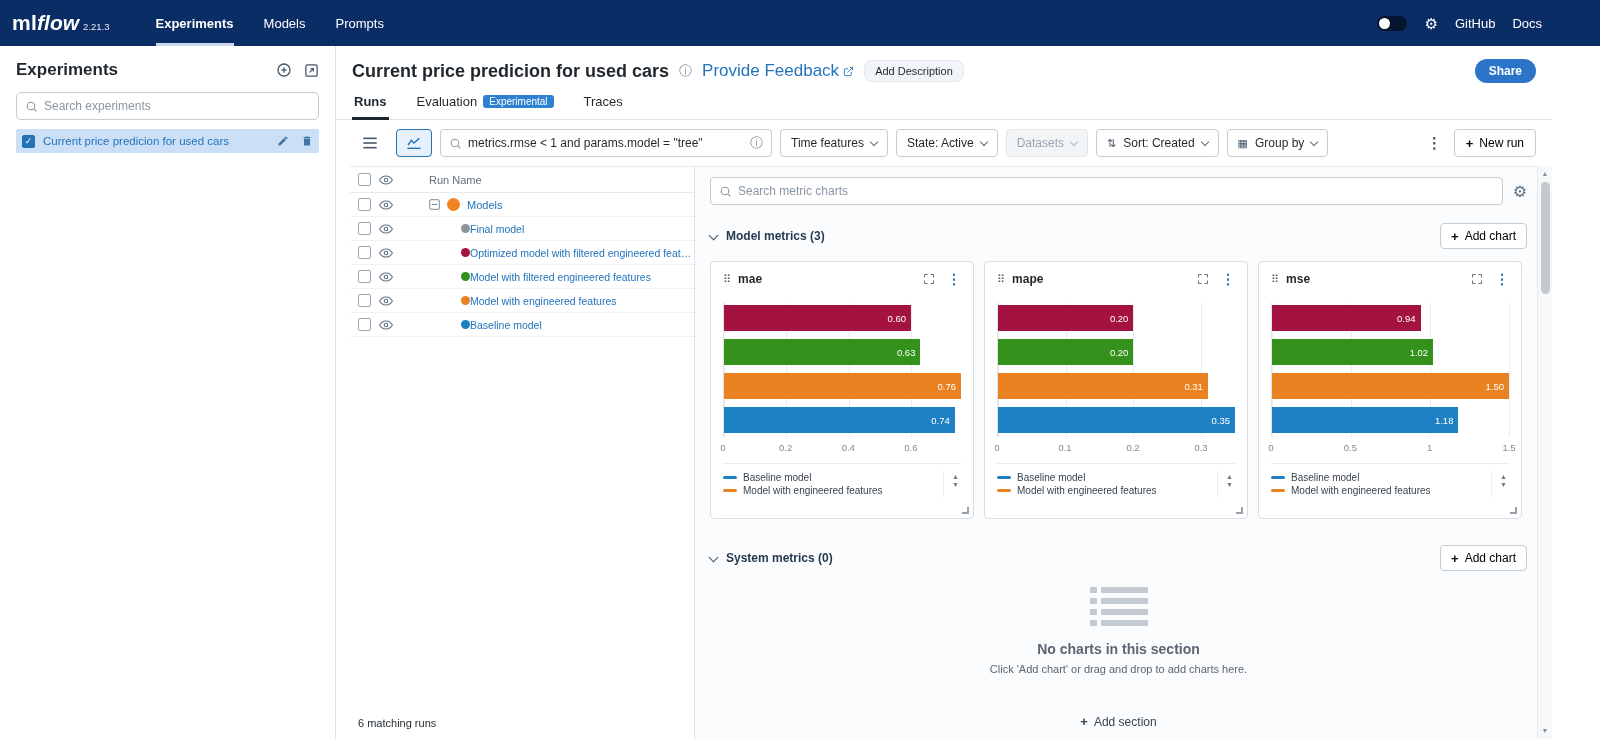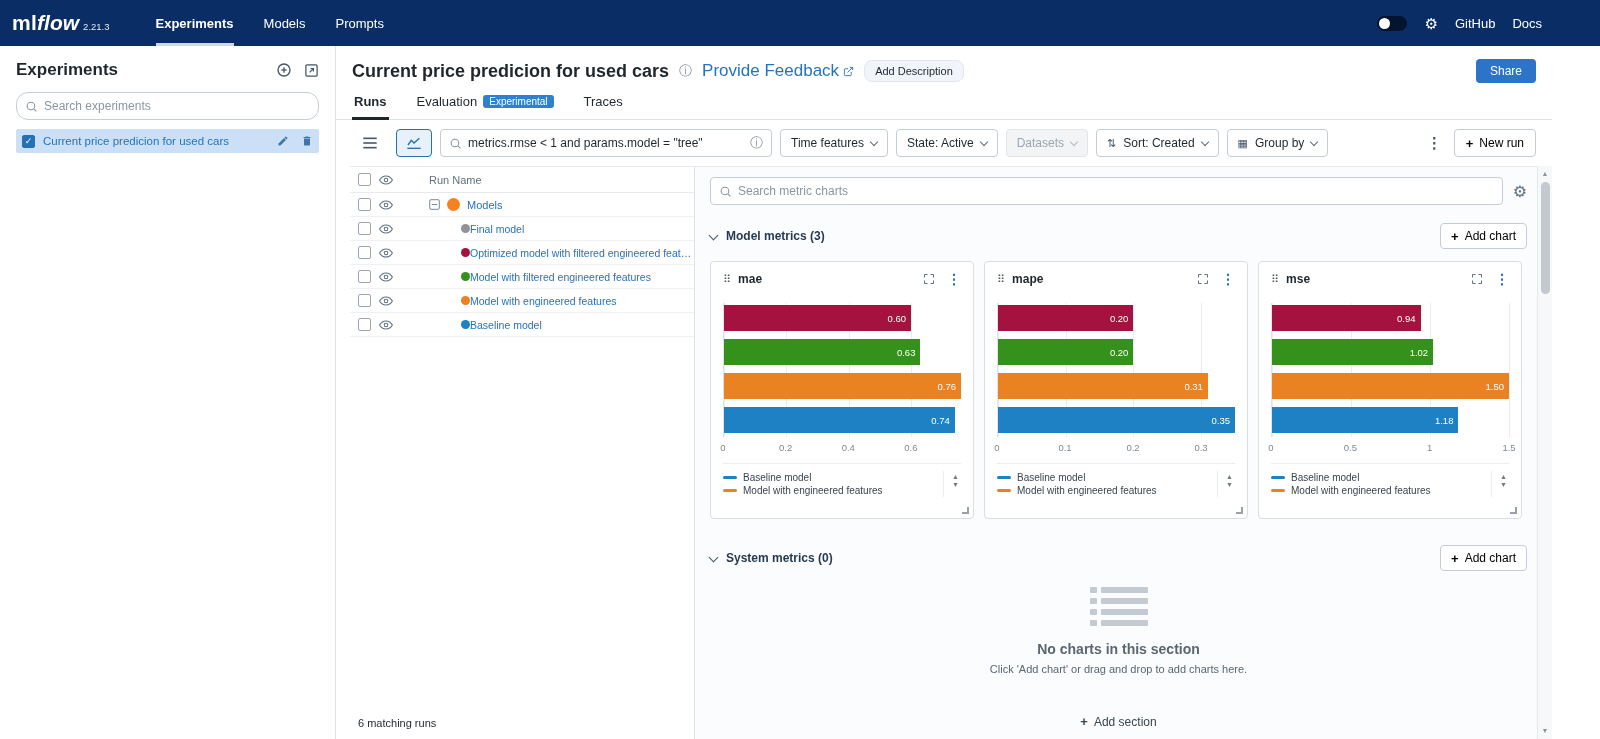--- a/index.html
+++ b/index.html
@@ -19,36 +19,36 @@
 .toggle-pill i{position:absolute;left:2px;top:2px;width:11px;height:11px;border-radius:50%;background:#fff}
 .gear{font-size:15px;line-height:1;color:#fff}
 
 .cb{width:13px;height:13px;border:1px solid #9aa6b2;border-radius:2px;background:#fff;display:inline-flex;align-items:center;justify-content:center;font-size:9px;color:#fff;flex:none;line-height:1}
 .cb.checked{background:#2272b4;border-color:#2272b4}
 
 .sidebar{position:absolute;top:46px;left:0;width:336px;bottom:0;border-right:1px solid #dde2e8;padding:14px 16px;background:#fff}
 .sb-head{display:flex;align-items:center}
 .sb-title{font-size:17px;font-weight:700}
 .sb-head-icons{margin-left:auto;display:flex;gap:12px;align-items:center}
-.sb-search{margin-top:12px;height:28px;border:1px solid #c4cdd6;border-radius:12px;display:flex;align-items:center;padding:0 8px;gap:6px}
+.sb-search{margin-top:12px;height:28px;border:1px solid #c4cdd6;border-radius:5px;display:flex;align-items:center;padding:0 8px;gap:6px}
 .sb-search input,.query-box input,.charts-search input{flex:1;border:none;outline:none;font-size:12px;color:#1f272d;background:transparent;min-width:0}
 input::placeholder{color:#8a96a3}
 .exp-list{margin-top:9px}
 .exp-item{height:24px;display:flex;align-items:center;gap:8px;padding:0 6px;border-radius:2px;font-size:11.5px}
 .exp-item.selected{background:#cbe0f7}
 .exp-item a{color:#2374bb;white-space:nowrap;overflow:hidden;text-overflow:ellipsis}
 .row-icons{margin-left:auto;display:flex;gap:12px;align-items:center}
 
 .main{position:absolute;left:336px;top:46px;right:48px;bottom:0;display:flex;flex-direction:column;background:#fff}
 .main-head{display:flex;align-items:center;padding:13px 16px 7px;gap:10px}
 .page-title{font-size:18px;font-weight:700}
 .info-i{color:#8a96a3;font-size:13px}
 .feedback{display:flex;align-items:center;gap:4px;font-size:17px;color:#2374bb}
 .add-desc{font-size:11px;padding:4px 10px;border-radius:8px;background:#f1f4f8;border:1px solid #e2e7ee;color:#1f272d;cursor:pointer}
-.share-btn{margin-left:auto;background:#2b74c8;color:#fff;font-size:12px;padding:5px 14px;border-radius:4px;border:none;font-weight:400;cursor:pointer}
+.share-btn{margin-left:auto;background:#2b74c8;color:#fff;font-size:12px;padding:5px 14px;border-radius:12px;border:none;font-weight:700;cursor:pointer}
 .tabs{display:flex;gap:26px;padding:0 16px;border-bottom:1px solid #dde2e8;align-items:flex-end}
 .tab{display:flex;gap:6px;align-items:center;font-size:13px;padding:4px 2px 8px;border-bottom:3px solid transparent;margin-bottom:-1px;cursor:pointer}
 .tab.active{font-weight:700;border-bottom-color:#1f272d}
 .badge{background:#2d81cf;color:#fff;font-size:10px;padding:1px 6px;border-radius:3px}
 .toolbar{display:flex;align-items:center;gap:8px;padding:9px 16px}
 .view-btn{width:36px;height:28px;border:1px solid transparent;border-radius:4px;display:flex;align-items:center;justify-content:center;cursor:pointer;background:transparent}
 .view-btn.active{border-color:#2272b4;background:#e7f1fb}
 .query-box{width:332px;height:28px;border:1px solid #c4cdd6;border-radius:4px;display:flex;align-items:center;gap:6px;padding:0 8px}
 .drop{height:28px;border:1px solid #c4cdd6;border-radius:4px;background:#fff;display:flex;align-items:center;gap:7px;padding:0 10px;font-size:12px;color:#1f272d;cursor:pointer}
 .drop .dicon{font-size:11px;color:#44566b}

